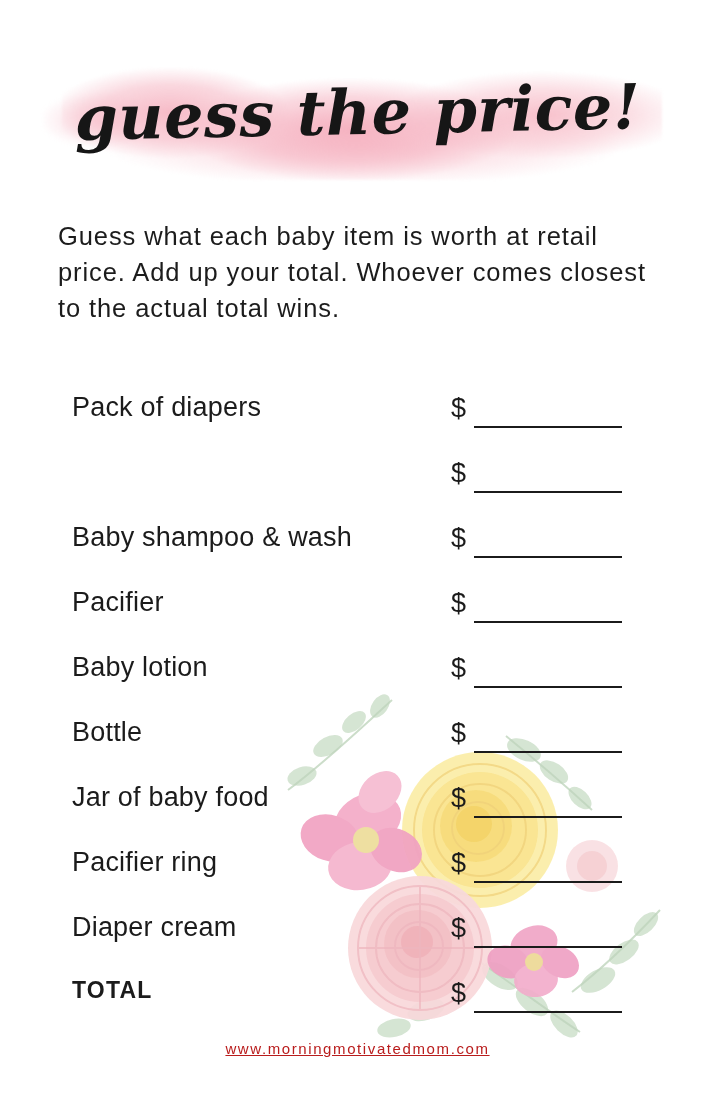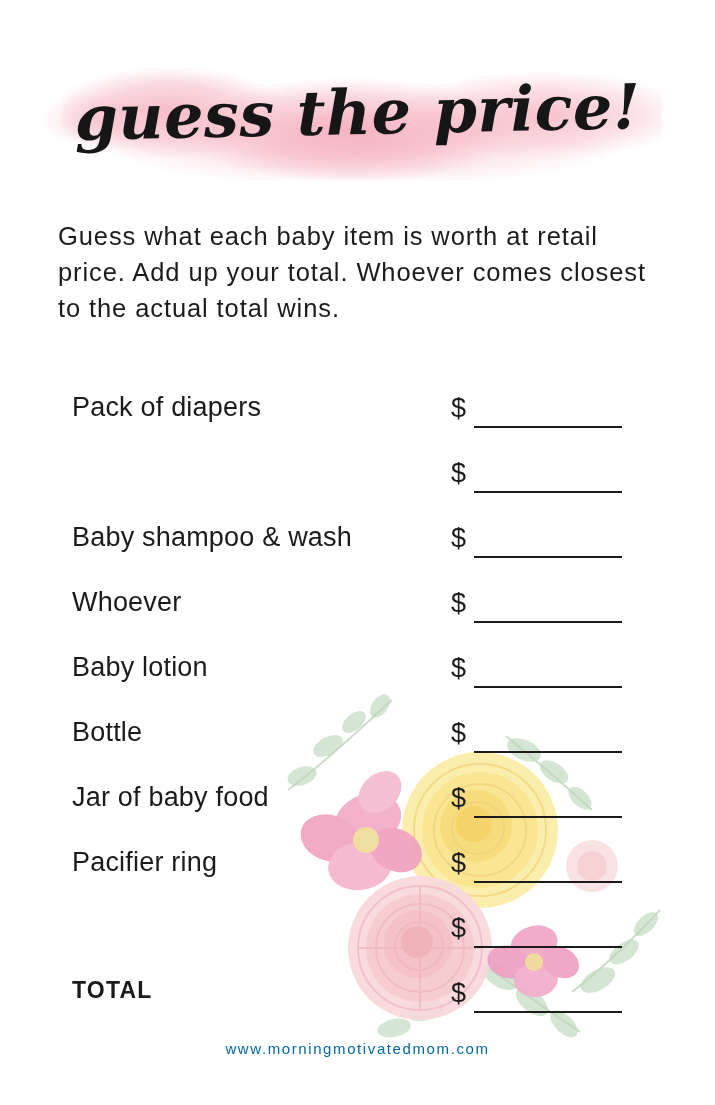--- a/index.html
+++ b/index.html
@@ -142,21 +142,22 @@
 
   
   .footer {
     position: absolute;
     left: 0;
     top: 1040px;
     width: 715px;
     text-align: center;
     font-size: 15px;
     letter-spacing: 1.6px;
-    color: #0369a1;
+    color: #b91c1c;
+    text-decoration: underline;
   }
 </style>
 </head>
 <body>
 
 <div class="page">
 
   <div class="brush-wrap">
     <div class="brush"></div>
   </div>
@@ -255,21 +256,21 @@
       <span class="blank"></span>
     </div>
 
     <div class="row">
       <span class="label">Baby shampoo &amp; wash</span>
       <span class="dollar">$</span>
       <span class="blank"></span>
     </div>
 
     <div class="row">
-      <span class="label">Whoever</span>
+      <span class="label">Pacifier</span>
       <span class="dollar">$</span>
       <span class="blank"></span>
     </div>
 
     <div class="row">
       <span class="label">Baby lotion</span>
       <span class="dollar">$</span>
       <span class="blank"></span>
     </div>
 
@@ -285,20 +286,21 @@
       <span class="blank"></span>
     </div>
 
     <div class="row">
       <span class="label">Pacifier ring</span>
       <span class="dollar">$</span>
       <span class="blank"></span>
     </div>
 
     <div class="row">
+      <span class="label">Diaper cream</span>
       <span class="dollar">$</span>
       <span class="blank"></span>
     </div>
 
     <div class="row total">
       <span class="label">TOTAL</span>
       <span class="dollar">$</span>
       <span class="blank"></span>
     </div>
 

